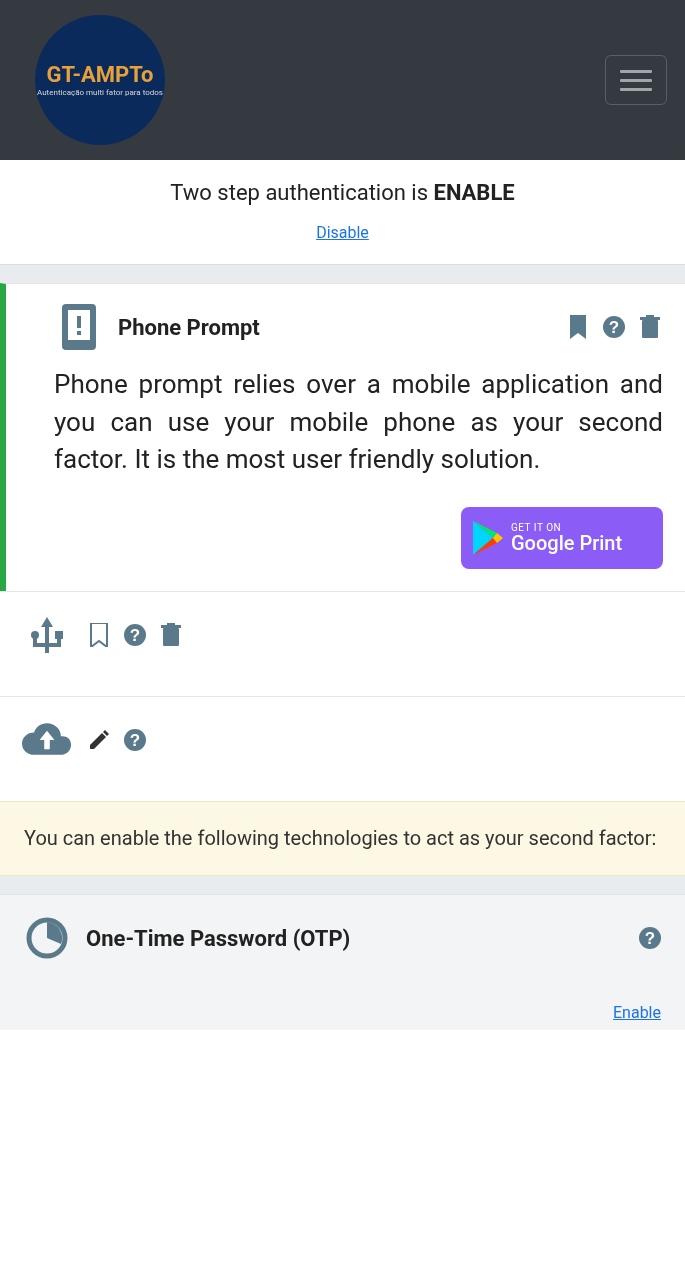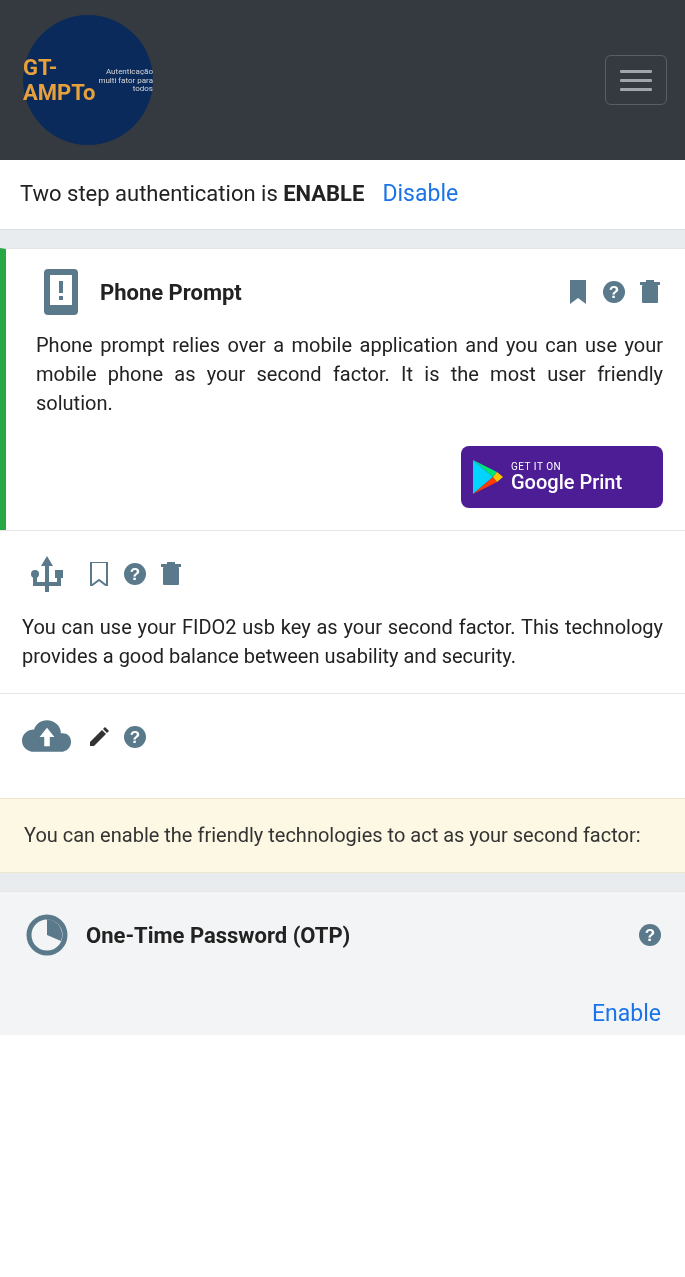--- a/index.html
+++ b/index.html
@@ -26,28 +26,28 @@
     align-items: center;
     justify-content: space-between;
     padding: 0 18px;
   }
   .logo {
     width: 130px;
     height: 130px;
     border-radius: 50%;
     background: #0a2a5c;
     display: flex;
-    flex-direction: row;
+    flex-direction: column;
     align-items: center;
     justify-content: center;
     color: #e8a13a;
     font-weight: bold;
     font-size: 22px;
     position: relative;
-    margin-left: 5px;
+    margin-left: 17px;
   }
   .logo-sub {
     color: #d8d8d8;
     font-size: 8px;
     font-weight: normal;
     text-align: right;
     margin-top: 2px;
     line-height: 1.1;
   }
   .hamburger {
@@ -69,39 +69,41 @@
     border-radius: 1px;
   }
   .status-row {
     padding: 20px 20px 22px;
     font-size: 22px;
     color: #222;
     display: flex;
     align-items: center;
     gap: 18px;
     border-bottom: 1px solid #ddd;
+    flex-direction: column;
   }
   .status-row b { font-weight: 700; }
   .link-blue {
     color: #1a73e8;
     cursor: pointer;
-    font-size: 23px;
+    font-size: 16px;
+    text-decoration: underline;
   }
   .gap-grey {
     height: 18px;
     background: #e9ecef;
   }
   .card {
     background: #fff;
     padding: 18px 22px 22px 22px;
     border-top: 1px solid #e5e5e5;
   }
   .card.active {
     border-left: 6px solid #28a745;
-    padding-left: 30px;
+    padding-left: 48px;
   }
   .card-head {
     display: flex;
     align-items: center;
     margin-bottom: 14px;
   }
   .card-icon {
     width: 50px;
     height: 50px;
     display: flex;
@@ -125,32 +127,32 @@
   .action-ic {
     width: 26px;
     height: 26px;
     color: #5a7a8c;
     cursor: pointer;
     display: flex;
     align-items: center;
     justify-content: center;
   }
   .card-desc {
-    font-size: 20px;
+    font-size: 26px;
     color: #222;
     line-height: 1.45;
     text-align: justify;
   }
   .gplay {
     margin-top: 28px;
     display: flex;
     justify-content: flex-end;
   }
   .gplay-badge {
-    background: #4c1d95;
+    background: #8b5cf6;
     border-radius: 8px;
     width: 202px;
     height: 62px;
     display: flex;
     align-items: center;
     padding: 0 12px;
     gap: 8px;
     cursor: pointer;
   }
   .gplay-text { color: #fff; line-height: 1; }
@@ -278,21 +280,20 @@
         </div>
         <div class="action-ic">
           <svg width="22" height="24" viewBox="0 0 22 24">
               <rect x="3" y="5" width="16" height="18" rx="1" fill="#5a7a8c"></rect>
               <rect x="1" y="2" width="20" height="3" fill="#5a7a8c"></rect>
               <rect x="7" y="0" width="8" height="3" fill="#5a7a8c"></rect>
             </svg>
         </div>
       </div>
     </div>
-    <div class="card-desc">You can use your FIDO2 usb key as your second factor. This technology provides a good balance between usability and security.</div>
   </div>
 
   <div class="card">
     <div class="card-head">
       <div class="card-icon">
         <svg width="54" height="40" viewBox="0 0 54 40">
             <path d="M42 16c0-8-7-14-15-14-7 0-12 4-14 10-7 0-13 5-13 12s6 12 13 12h29c6 0 11-5 11-11s-5-10-11-9z" fill="#5a7a8c"></path>
             <path d="M27 10 L19 20 L24 20 L24 30 L30 30 L30 20 L35 20 Z" fill="#fff"></path>
           </svg>
       </div>
@@ -306,21 +307,21 @@
         <div class="action-ic">
           <svg width="24" height="24" viewBox="0 0 24 24">
               <circle cx="12" cy="12" r="11" fill="#5a7a8c"></circle>
               <text x="12" y="18" text-anchor="middle" fill="#fff" font-size="17" font-weight="bold" font-family="Arial">?</text>
             </svg>
         </div>
       </div>
     </div>
   </div>
 
-  <div class="notice">You can enable the friendly technologies to act as your second factor:</div>
+  <div class="notice">You can enable the following technologies to act as your second factor:</div>
 
   <div class="gap-grey"></div>
 
   <div class="disabled-section">
     <div class="card disabled">
       <div class="card-head">
         <div class="card-icon">
           <svg width="44" height="44" viewBox="0 0 44 44">
               <circle cx="22" cy="22" r="18" fill="none" stroke="#5a7a8c" stroke-width="5"></circle>
               <path d="M22 22 L22 6 A16 16 0 0 1 36 28 Z" fill="#5a7a8c"></path>

